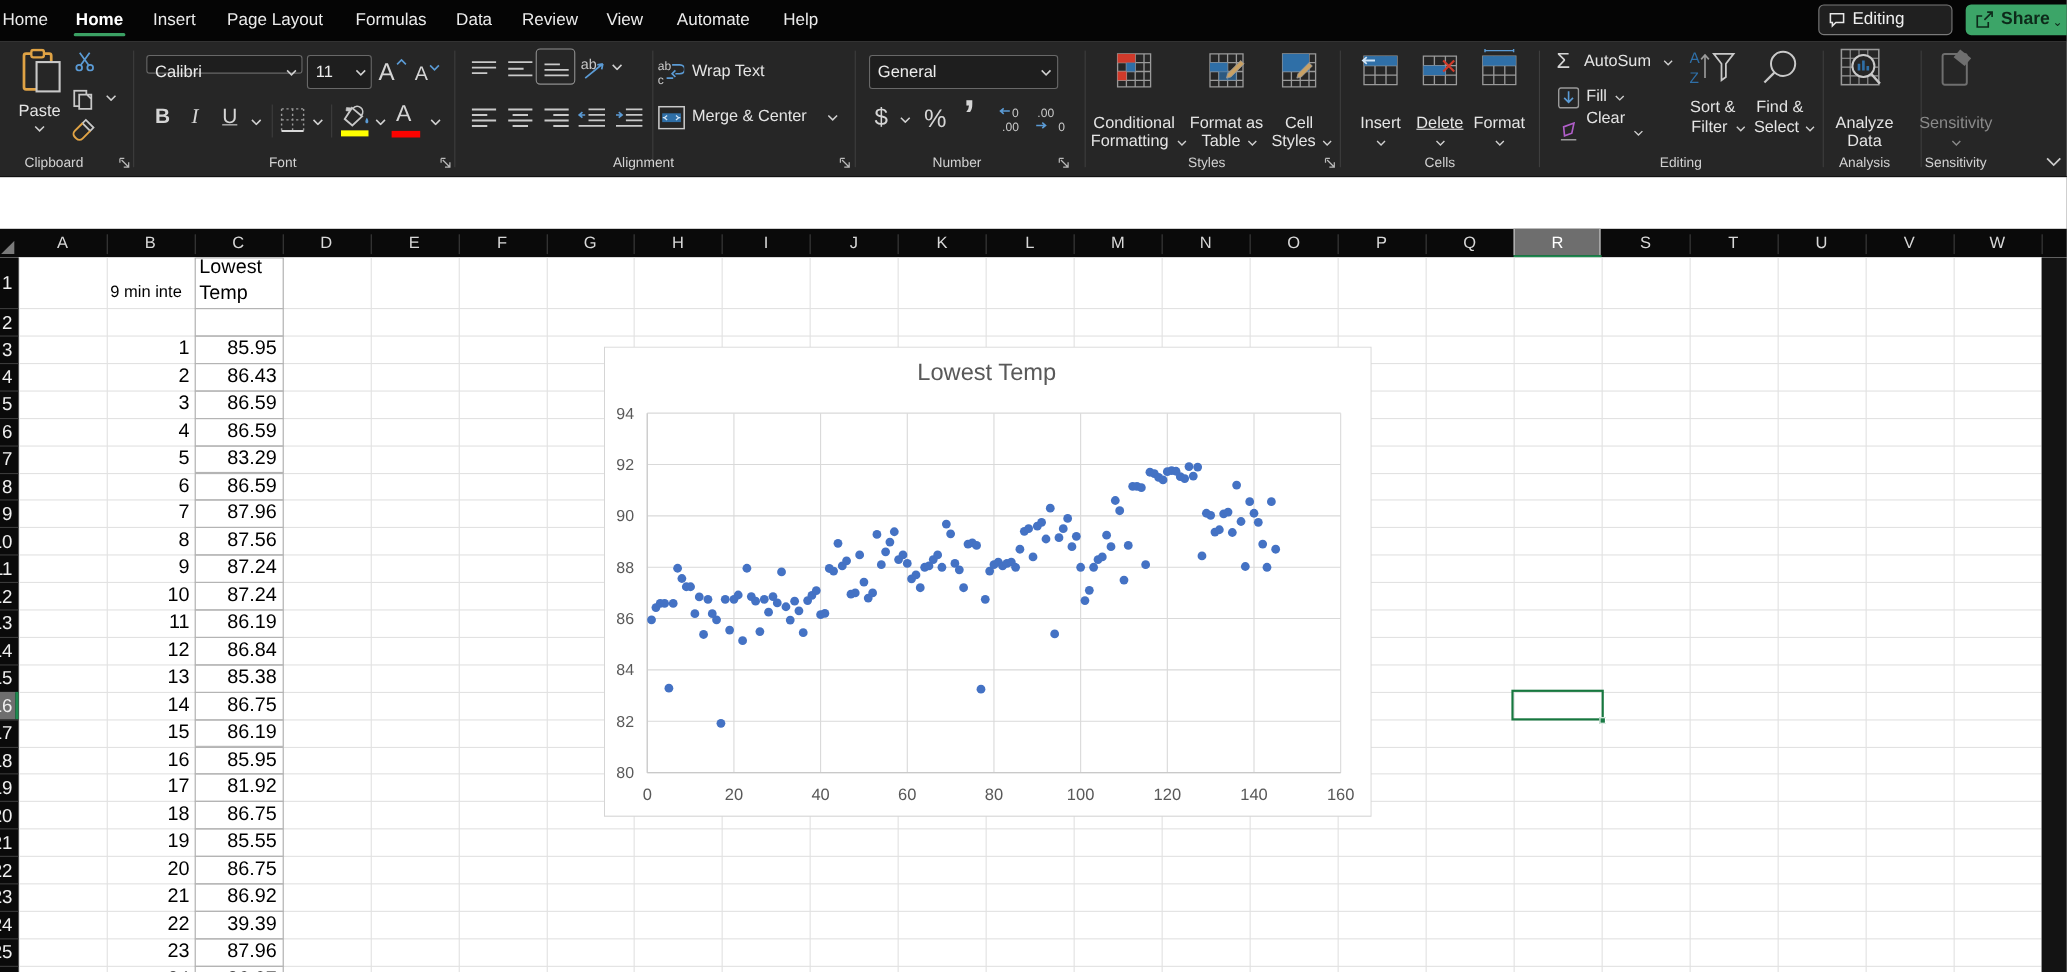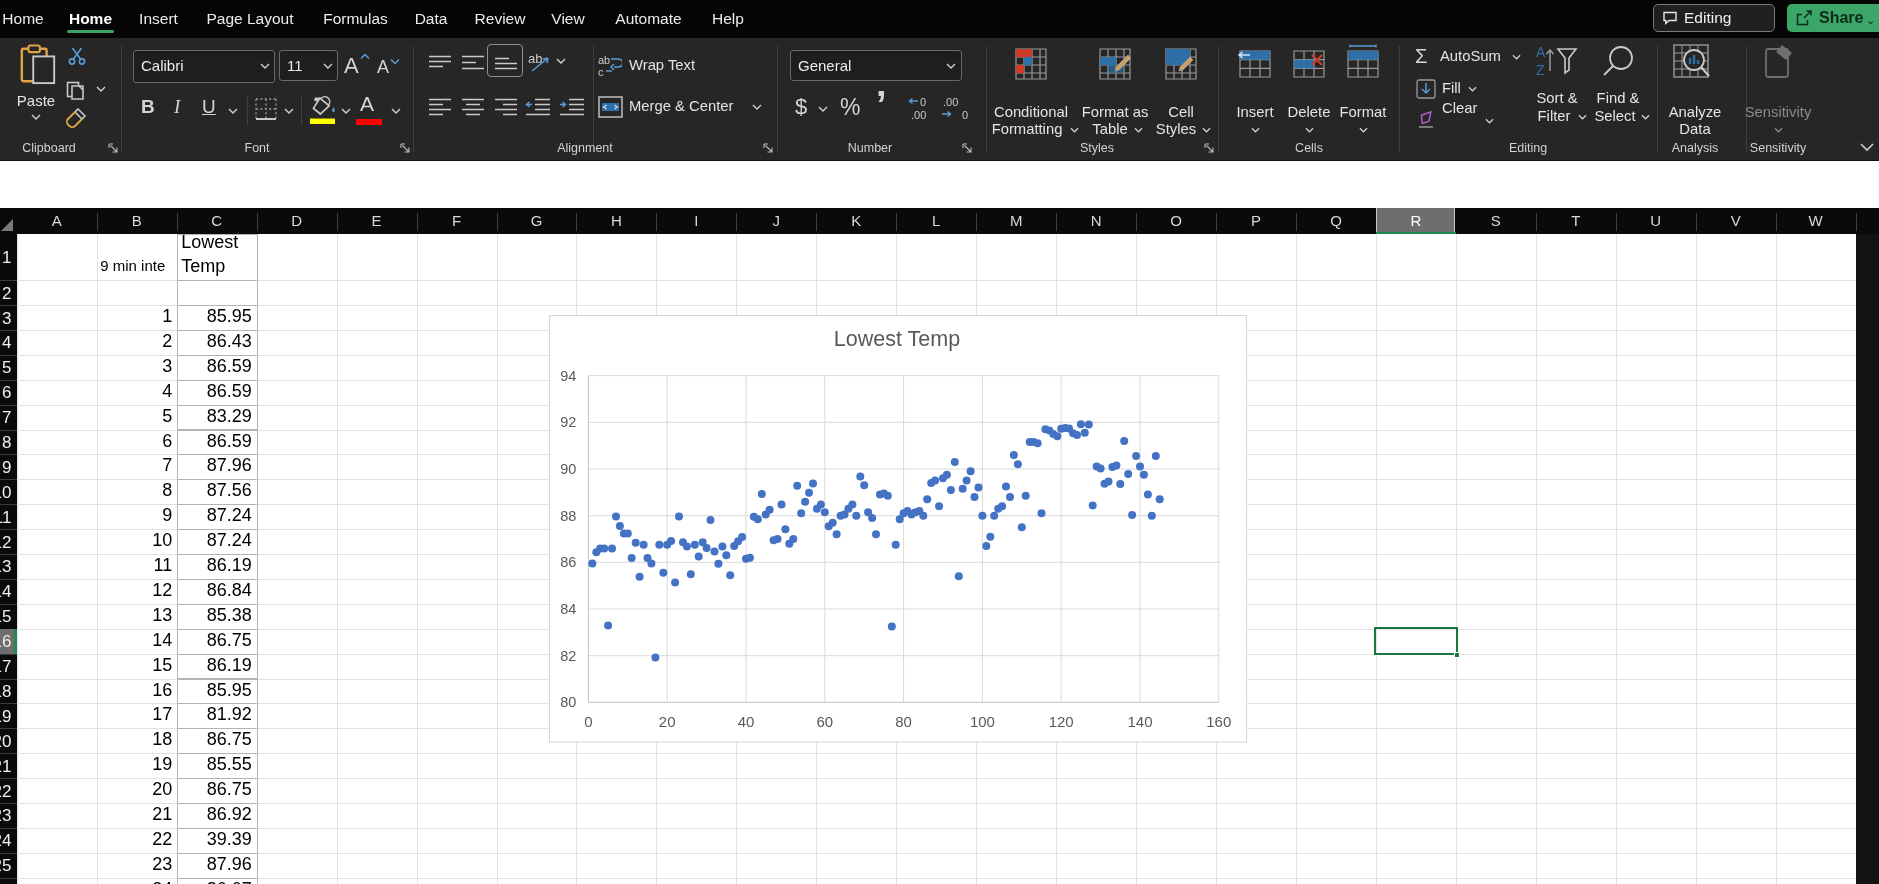--- a/index.html
+++ b/index.html
@@ -115,21 +115,21 @@
 <rect x="1.5" y="1.5" width="11" height="14" fill="#262626" stroke="#c8c8c8" stroke-width="1.6"></rect>
 <path d="M6 5 h11 v13 h-11 z M13 5 l4 4" fill="#262626" stroke="#c8c8c8" stroke-width="1.6"></path>
     </svg>
 <svg class="abs" style="left:96px;top:86px;" width="10" height="6" viewBox="0 0 10 6">
       <path d="M1 1 l4 4 4-4" stroke="#d0d0d0" stroke-width="1.4" fill="none"></path>
     </svg>
 <svg class="abs" style="left:64px;top:106px;" width="24" height="24" viewBox="0 0 24 24">
 <path d="M14 3 l7 7 -3 3 -7-7 z" fill="none" stroke="#c8c8c8" stroke-width="1.6"></path>
 <path d="M11 6 L4 13 c-1.5 1.5 -1.5 4 0 5.5 l1.5 1.5 c1.5 1.5 4 1.5 5.5 0 l7-7" fill="none" stroke="#e0a345" stroke-width="1.8"></path>
     </svg>
-<div class="combo" style="left:133px;top:50px;width:142px;height:33px;line-height:29px;padding-left:7px;">Calibri</div>
+<div class="combo" style="left:133px;top:50px;width:142px;height:17px;line-height:29px;padding-left:7px;">Calibri</div>
 <svg class="abs" style="left:260px;top:63px;" width="10" height="6" viewBox="0 0 10 6">
       <path d="M1 1 l4 4 4-4" stroke="#d0d0d0" stroke-width="1.4" fill="none"></path>
     </svg>
 <div class="combo" style="left:279px;top:50px;width:59px;height:31px;line-height:29px;padding-left:7px;">11</div>
 <svg class="abs" style="left:323px;top:63px;" width="10" height="6" viewBox="0 0 10 6">
       <path d="M1 1 l4 4 4-4" stroke="#d0d0d0" stroke-width="1.4" fill="none"></path>
     </svg>
 <div class="rtxt" style="left:344px;top:53px;font-size:22px;color:#d5d5d5;">A</div>
 <svg class="abs" style="left:360px;top:53px;" width="10" height="7" viewBox="0 0 10 6">
       <path d="M1 5 l4-4 4 4" stroke="#5b9bd5" stroke-width="1.5" fill="none"></path>
@@ -278,21 +278,21 @@
     </svg>
 <div class="rtxtc" style="left:1255px;top:104px;">Insert</div>
 <svg class="abs" style="left:1251px;top:127px;" width="9" height="6" viewBox="0 0 10 6">
       <path d="M1 1 l4 4 4-4" stroke="#d0d0d0" stroke-width="1.4" fill="none"></path>
     </svg>
 <svg class="abs" style="left:1290px;top:47px;" width="38" height="34" viewBox="0 0 38 34">
       <path d="M4 4 h30 v26 h-30 z M4 12.7 h30 M4 21.3 h30 M14 4 v26 M24 4 v26" stroke="#9a9a9a" stroke-width="1.2" fill="none"></path>
       <rect x="4" y="12.7" width="20" height="8.6" fill="#2f6fa7"></rect>
       <path d="M22 8 l10 10 M32 8 l-10 10" stroke="#d03a2b" stroke-width="2"></path>
     </svg>
-<div class="rtxtc" style="left:1309px;top:104px;">Delete</div>
+<div class="rtxtc" style="left:1309px;top:104px;text-decoration:underline;">Delete</div>
 <svg class="abs" style="left:1305px;top:127px;" width="9" height="6" viewBox="0 0 10 6">
       <path d="M1 1 l4 4 4-4" stroke="#d0d0d0" stroke-width="1.4" fill="none"></path>
     </svg>
 <svg class="abs" style="left:1344px;top:44px;" width="38" height="34" viewBox="0 0 38 34">
       <path d="M4 7 h30 v26 h-30 z M4 15.7 h30 M4 24.3 h30 M14 7 v26 M24 7 v26" stroke="#9a9a9a" stroke-width="1.2" fill="none"></path>
       <rect x="4" y="7" width="30" height="8.7" fill="#2f6fa7"></rect>
       <path d="M6 2 h26 M6 0.5 v3 M32 0.5 v3" stroke="#5b9bd5" stroke-width="1.3" fill="none"></path>
     </svg>
 <div class="rtxtc" style="left:1363px;top:104px;">Format</div>
 <svg class="abs" style="left:1359px;top:127px;" width="9" height="6" viewBox="0 0 10 6">

